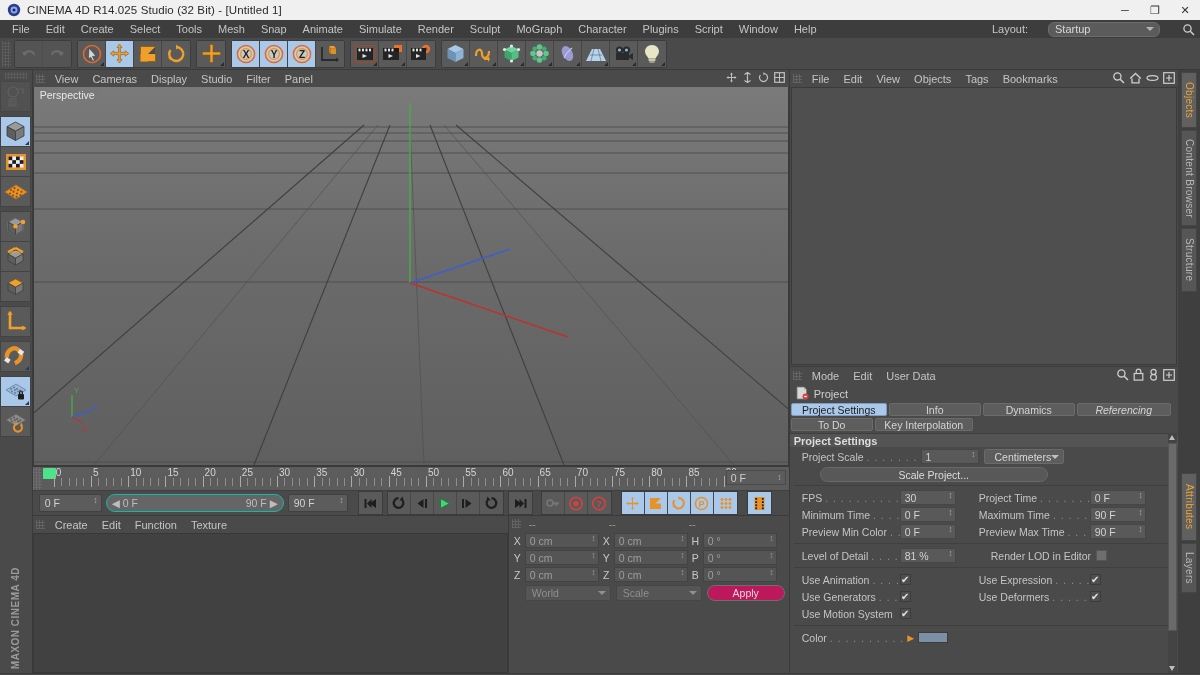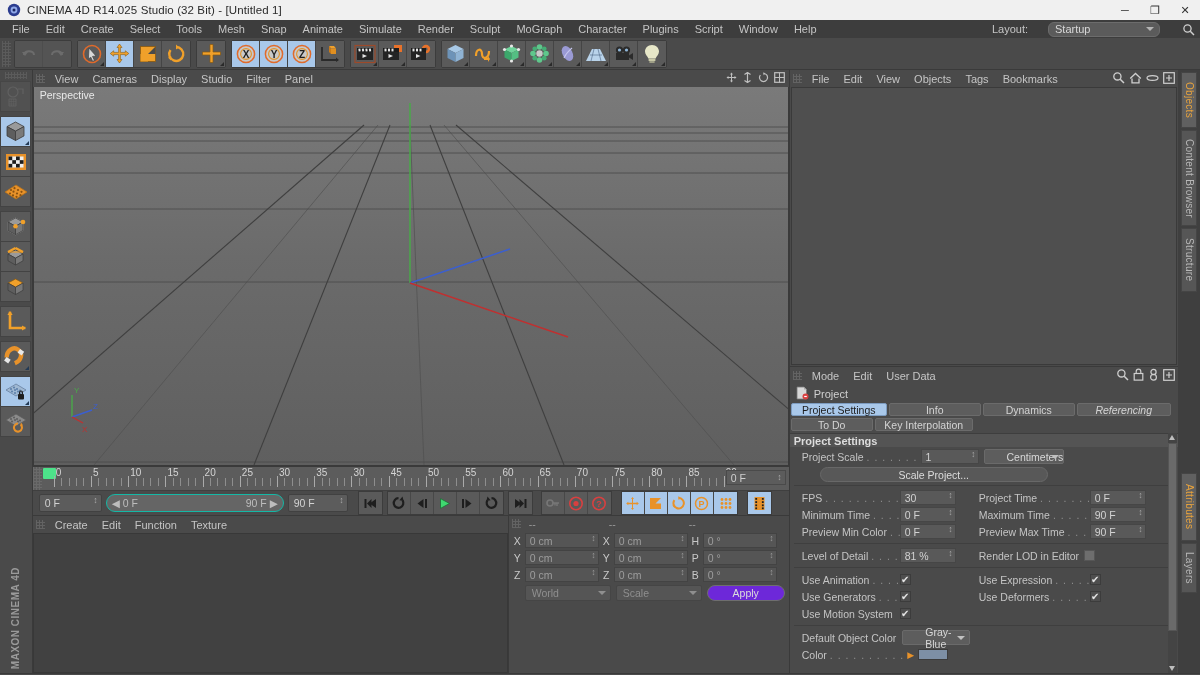--- a/index.html
+++ b/index.html
@@ -139,21 +139,21 @@
   .cfield { width:74px; height:15px; background:#555; border:1px solid #434343;
     font-size:10.5px; color:#9d9d9d; display:flex; align-items:center; padding-left:4px;
     position:relative;}
   .cfield .sp { position:absolute; right:2px; top:1px; font-size:9px; color:#999; line-height:7px;}
   .crow2 { display:flex; align-items:center; gap:5px; margin-top:3px; padding-left:12px;}
   .csel { width:86px; height:16px; background:#555; border:1px solid #454545; border-radius:2px;
     font-size:10.5px; color:#8f8f8f; display:flex; align-items:center; padding-left:6px;
     position:relative;}
   .csel .caret{position:absolute;right:4px;top:5px;width:0;height:0;
     border-left:4px solid transparent;border-right:4px solid transparent;border-top:4px solid #8f8f8f;}
-  .applybtn { width:78px; height:16px; background:#6d28d9; border:1px solid #6e6e6e;
+  .applybtn { width:78px; height:16px; background:#be185d; border:1px solid #6e6e6e;
     border-radius:8px; font-size:10.5px; color:#dcdcdc; display:flex; align-items:center;
     justify-content:center; }
 
   
   #rightcol { width:393px; display:flex; flex-direction:column; background:#4a4a4a;
     border-left:1px solid #3a3a3a;}
   #objmgr { height:296px; display:flex; flex-direction:column; }
   .pmenu { height:17px; display:flex; align-items:center; padding-left:3px;
     position:relative; background:#4a4a4a;}
   .pmenu .grip { width:9px;height:9px; background:
@@ -177,21 +177,21 @@
   .sechdr { height:14px; background:#545454; font-size:11px; color:#dcdcdc; font-weight:bold;
     display:flex; align-items:center; padding-left:4px; border-top:1px solid #3e3e3e;}
   .prow { display:flex; align-items:center; height:17px; padding-left:12px; }
   .plabel { font-size:10.5px; color:#c4c4c4; white-space:nowrap; }
   .dots { flex:0 0 auto; font-size:10.5px; color:#8e8e8e; letter-spacing:1px; margin:0 3px;
     overflow:hidden;}
   .pfield { height:15px; background:#595959; border:1px solid #464646; font-size:10.5px;
     color:#d2d2d2; display:flex; align-items:center; padding-left:4px; position:relative;}
   .pfield .sp { position:absolute; right:2px; top:1px; font-size:9px; color:#a5a5a5; line-height:7px;}
   .psel { height:15px; background:#5d5d5d; border:1px solid #6a6a6a; border-radius:2px;
-    font-size:10.5px; color:#d8d8d8; display:flex; align-items:center; padding-left:22px;
+    font-size:10.5px; color:#d8d8d8; display:flex; align-items:center; padding-left:10px;
     position:relative;}
   .psel .caret{position:absolute;right:4px;top:5px;width:0;height:0;
     border-left:4px solid transparent;border-right:4px solid transparent;border-top:4px solid #c0c0c0;}
   .scalebtn { width:228px; height:15px; margin:3px 0 3px 30px; background:#585858;
     border:1px solid #686868; border-radius:8px; font-size:10.5px; color:#dcdcdc;
     display:flex; align-items:center; justify-content:center;}
   .chk { width:11px; height:11px; background:#4e4e4e; border:1px solid #3c3c3c;
     display:flex; align-items:center; justify-content:center; font-size:10px; color:#e4e4e4;}
   .chk.empty { background:#6e6e6e; border-color:#565656;}
   .hsep { height:1px; background:#3f3f3f; margin:3px 4px; }
@@ -1222,21 +1222,21 @@
             <div class="prow">
               <span class="plabel">Level of Detail</span>
               <span class="dots">. . . . .</span>
               <div class="pfield" style="width:56px;position:absolute;left:110px;">
                 <span>81 %</span>
                 <span class="sp">↕</span>
                 </div>
             </div>
           </div>
           <div style="width:190px;">
-            <div class="prow" style="padding-left:4px;">
+            <div class="prow" style="padding-left:4px;margin-left:12px;">
               <span class="plabel">Render LOD in Editor</span>
               <span class="chk empty" style="margin-left:5px;"></span>
             </div>
           </div>
         </div>
 
         <div class="hsep"></div>
 
         <div style="display:flex;">
           <div style="width:185px;">
@@ -1265,27 +1265,20 @@
               <span class="plabel">Use Deformers</span>
               <span class="dots">. . . . . .</span>
               <span class="chk" style="position:absolute;left:300px;">✔</span>
             </div>
           </div>
         </div>
 
         <div class="hsep"></div>
 
         <div class="prow">
-          <span class="plabel">Default Object Color</span>
-          <div class="psel" style="width:68px;margin-left:6px;">
-            <span>Gray-Blue</span>
-            <span class="caret"></span>
-          </div>
-        </div>
-        <div class="prow">
           <span class="plabel">Color</span>
           <span class="dots">. . . . . . . . . .</span>
           <span style="color:#e8922a;font-size:9px;margin-right:4px;">▶</span>
           <span class="colswatch"></span>
         </div>
 
         <div id="attrscroll">
           <span class="arrowup"></span>
           <div class="thumb"></div>
           <span class="arrowdown"></span>

